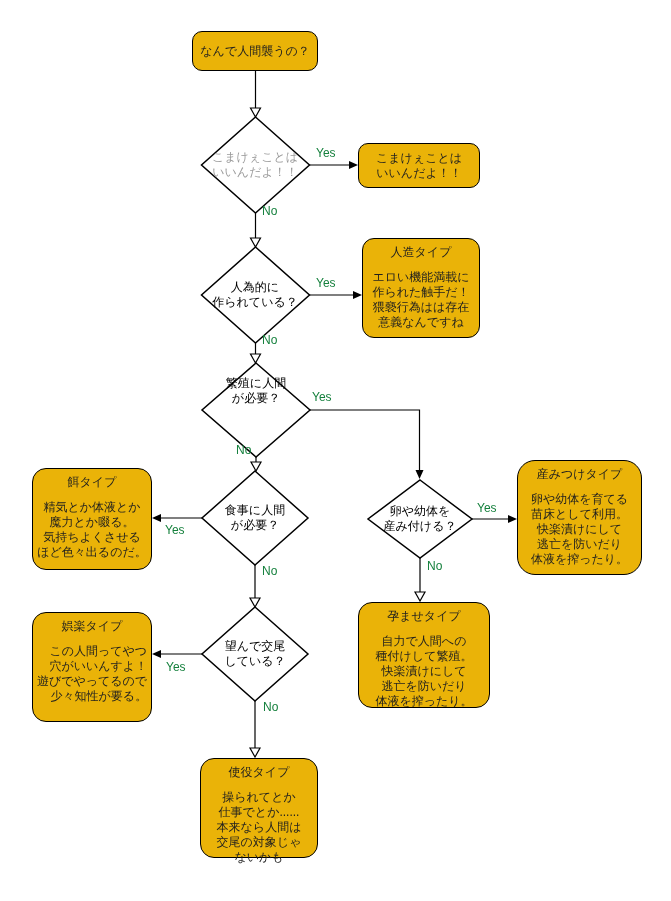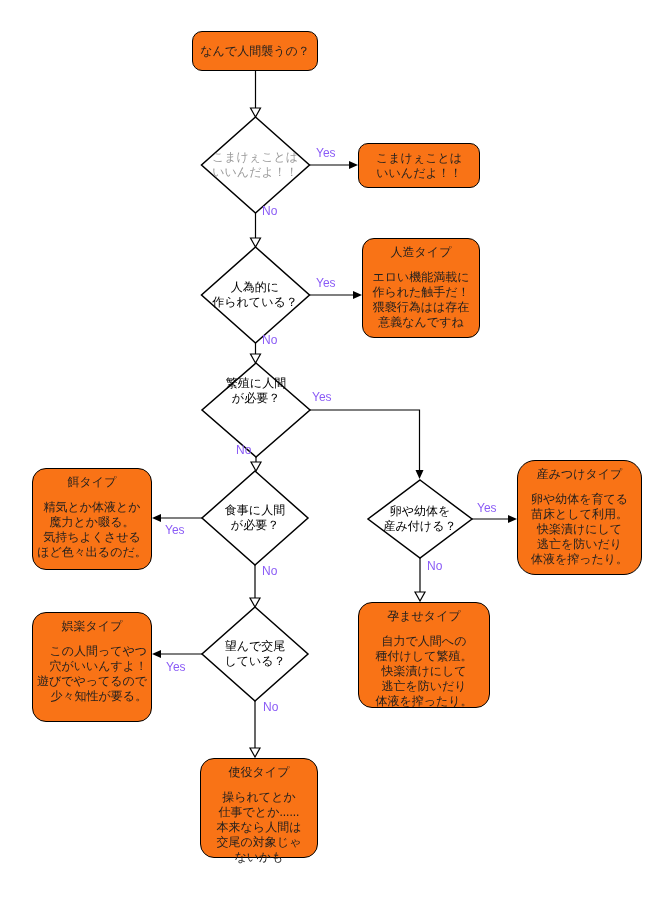--- a/index.html
+++ b/index.html
@@ -4,35 +4,35 @@
 <style>
   html,body{margin:0;padding:0;background:#ffffff;}
   .canvas{
     position:relative;width:671px;height:901px;background:#ffffff;overflow:hidden;
     font-family:"Liberation Sans","DejaVu Sans",sans-serif;
     color:#1f1f1f;
   }
   .svg-layer{position:absolute;left:0;top:0;width:671px;height:901px;}
   .node{
     position:absolute;box-sizing:border-box;
-    border:1.5px solid #000;border-radius:12px;background:#f97316;
+    border:1.5px solid #000;border-radius:12px;background:#eab308;
     display:flex;flex-direction:column;align-items:center;
     padding-top:6px;
     font-size:12px;line-height:15px;text-align:center;
   }
   .node.center{justify-content:center;padding-top:0;}
   .node-title{margin-bottom:10px;white-space:pre-line;}
   .node-body{white-space:pre-line;}
   .diamond-label{
     position:absolute;width:120px;text-align:center;
     font-size:12px;line-height:15px;white-space:pre-line;color:#000000;
   }
   .diamond-label.muted{color:#9a9a9a;}
   .edge-label{
-    position:absolute;font-size:12px;line-height:13px;color:#8b5cf6;
+    position:absolute;font-size:12px;line-height:13px;color:#15803d;
   }
 </style>
 </head>
 <body>
 
 <div class="canvas">
 
   <svg class="svg-layer" viewBox="0 0 671 901" xmlns="http://www.w3.org/2000/svg">
     <g stroke="#000" stroke-width="1.2" fill="none">
 

